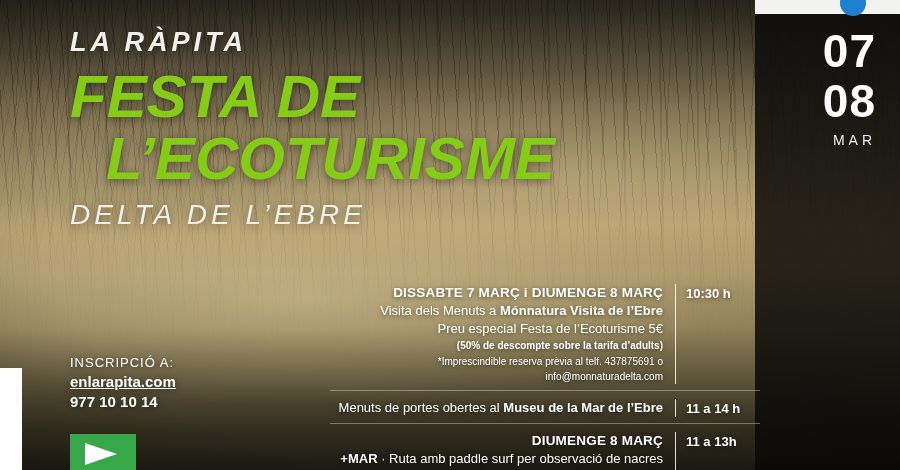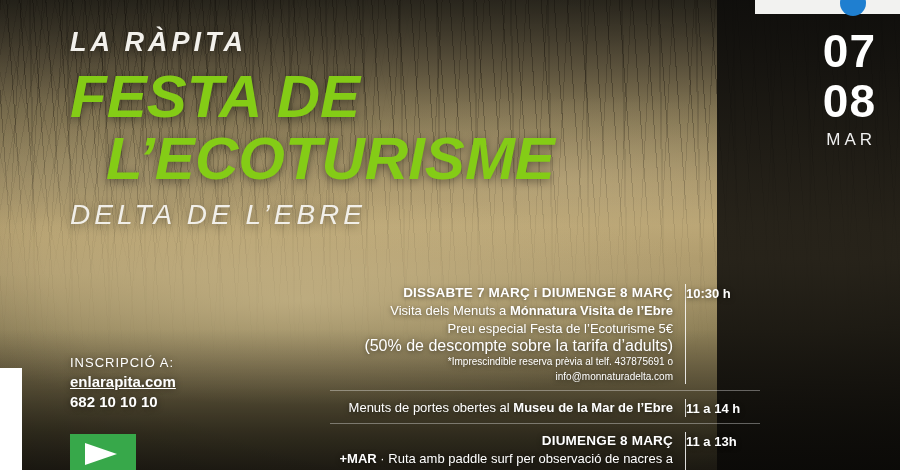--- a/index.html
+++ b/index.html
@@ -70,21 +70,20 @@
   }
 
   
   .date-panel {
     position: absolute;
     right: 0;
     top: 0;
     width: 145px;
     height: 470px;
     background: linear-gradient(180deg, rgba(14,13,11,0.92) 0%, rgba(20,18,14,0.88) 55%, rgba(10,9,7,0.92) 100%);
-    padding-left: 38px;
   }
   .date-top-strip {
     position: absolute;
     right: 0; top: 0;
     width: 145px; height: 14px;
     background: #f2f2f0;
   }
   .date-top-dot {
     position: absolute;
     right: 34px; top: -10px;
@@ -99,21 +98,21 @@
     text-align: right;
     color: #ffffff;
   }
   .date-numbers .d {
     font-size: 46px;
     font-weight: 700;
     letter-spacing: 1px;
     line-height: 50px;
   }
   .date-numbers .m {
-    font-size: 17px;
+    font-size: 14px;
     font-weight: 400;
     letter-spacing: 4px;
     line-height: 24px;
     margin-top: 2px;
     color: #efefef;
   }
 
   
   .titles {
     position: absolute;
@@ -214,37 +213,38 @@
     padding-right: 12px;
   }
   .prog-time {
     flex: 0 0 74px;
     text-align: left;
     font-size: 13px;
     font-weight: 700;
     line-height: 17px;
     padding-top: 1px;
     border-left: 1px solid rgba(255,255,255,0.85);
+    padding-left: 10px;
     align-self: stretch;
   }
   .prog-head {
     font-size: 13.5px;
     font-weight: 700;
     line-height: 18px;
     letter-spacing: 0.2px;
   }
   .prog-line {
     font-size: 13px;
     font-weight: 400;
     line-height: 18px;
   }
   .prog-line b { font-weight: 700; }
   .prog-small {
-    font-size: 16px;
-    font-weight: 400;
+    font-size: 10px;
+    font-weight: 700;
     line-height: 16px;
   }
   .prog-tiny {
     font-size: 10px;
     font-weight: 400;
     line-height: 15px;
   }
   .prog-sep {
     height: 1px;
     background: rgba(255,255,255,0.35);
@@ -277,21 +277,21 @@
       <span>FESTA DE</span>
       <span class="l2">L’ECOTURISME</span>
     </div>
     <div class="subtitle">DELTA DE L’EBRE</div>
   </div>
 
   <div class="left-white-edge"></div>
   <div class="inscription">
     <div class="label">INSCRIPCIÓ A:</div>
     <div class="web">enlarapita.com</div>
-    <div class="phone">682 10 10 10</div>
+    <div class="phone">977 10 10 14</div>
   </div>
   <div class="green-logo">
     <svg width="40" height="26" viewBox="0 0 40 26" aria-hidden="true">
       <polygon points="2,2 2,24 34,13" fill="#ffffff"></polygon>
     </svg>
   </div>
 
   <div class="programme">
 
     <div class="prog-row">

